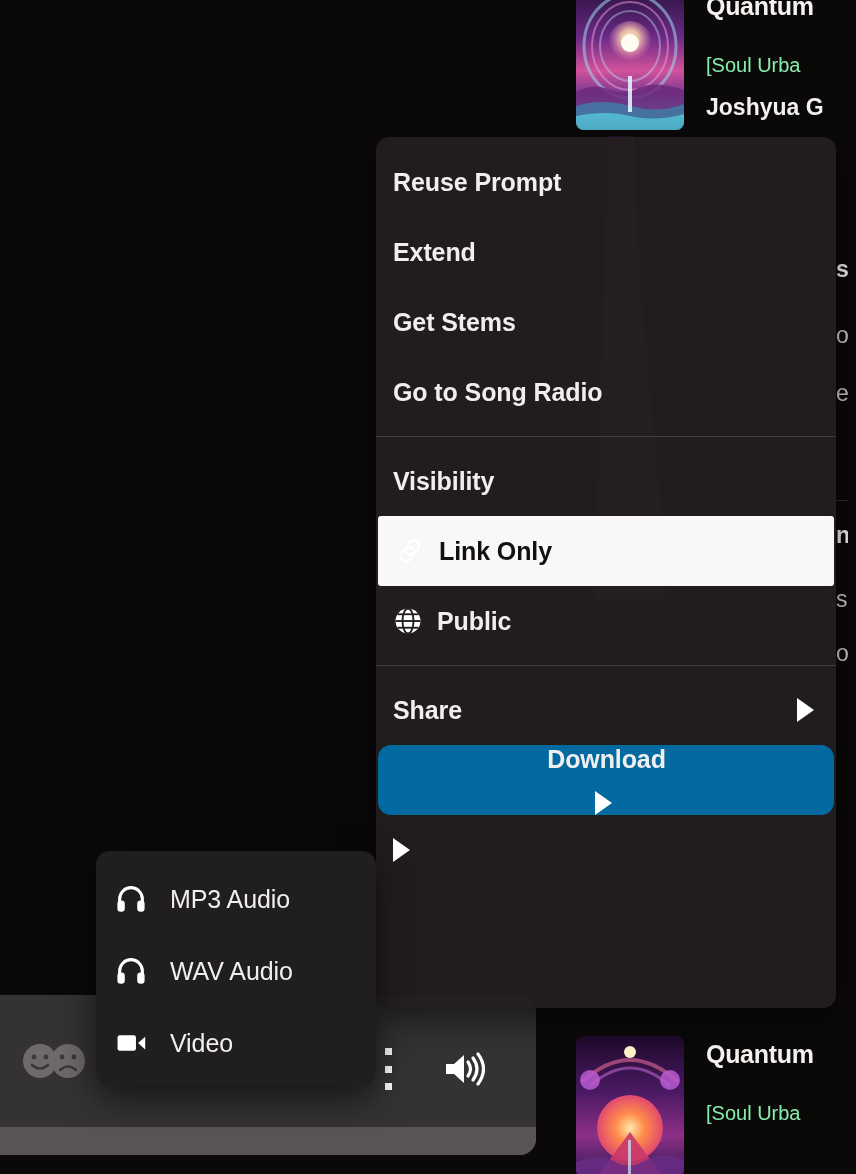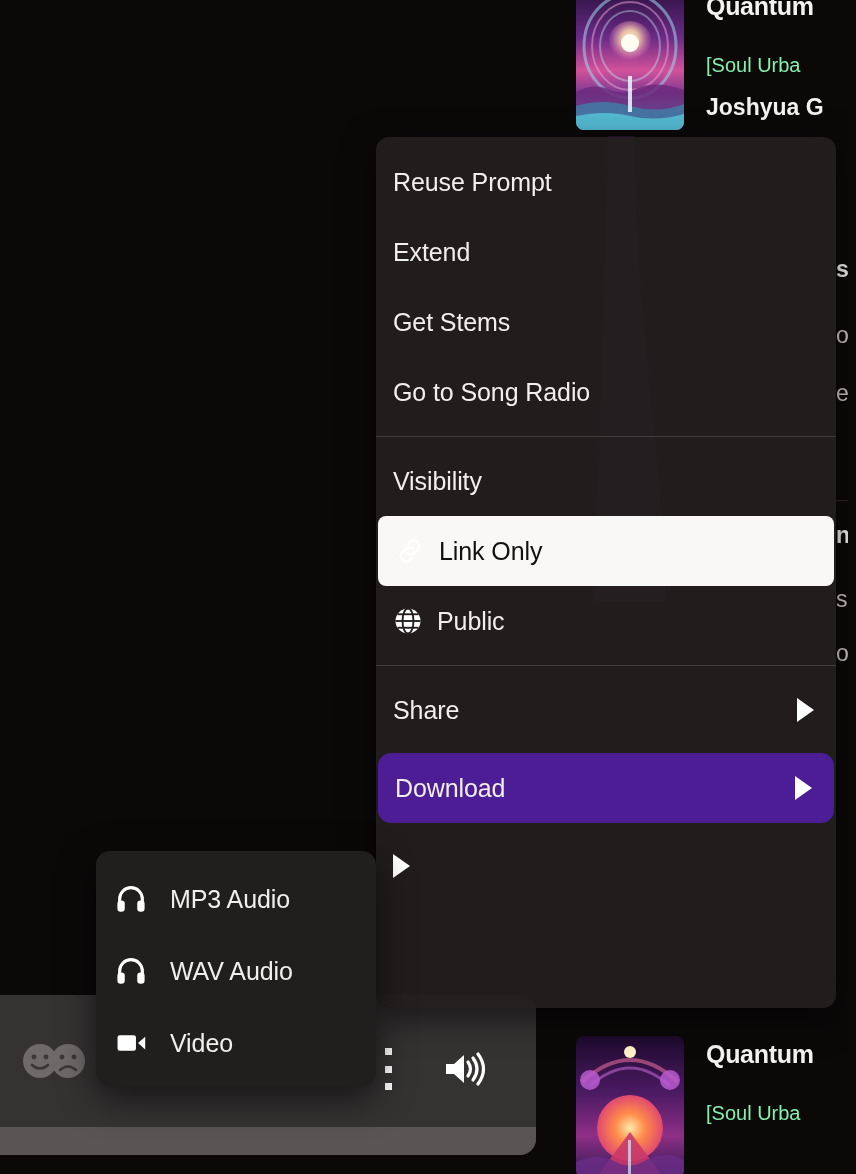--- a/index.html
+++ b/index.html
@@ -195,45 +195,47 @@
     position: relative;
     display: flex;
     align-items: center;
     height: 70px;
     padding: 0 16px 0 17px;
     margin: 0 0px;
     color: #f1efee;
     font-size: 25px;
     letter-spacing: -0.1px;
     cursor: default;
+    font-weight: bold;
   }
   .mi .mi-label { flex: 1 1 auto; white-space: nowrap; }
 
   
   .mi.with-icon { padding-left: 17px; }
   .mi .mi-ico {
     flex: 0 0 auto;
     width: 44px;
     height: 30px;
     display: flex;
     align-items: center;
     justify-content: flex-start;
   }
   .mi .mi-ico svg { display: block; }
 
   .mi.selected {
     background: #faf8f6;
     color: #121010;
-    border-radius: 8px;
+    border-radius: 3px;
     margin: 0 2px;
   }
   .mi.hovered {
-    background: #4c1d95;
+    background: #0369a1;
     border-radius: 13px;
-    margin: 8px 2px;
+    margin: 0 2px;
+    flex-direction: column;
   }
 
   .caret {
     flex: 0 0 auto;
     width: 0;
     height: 0;
     margin-right: 6px;
     border-top: 12px solid transparent;
     border-bottom: 12px solid transparent;
     border-left: 17px solid #ffffff;

